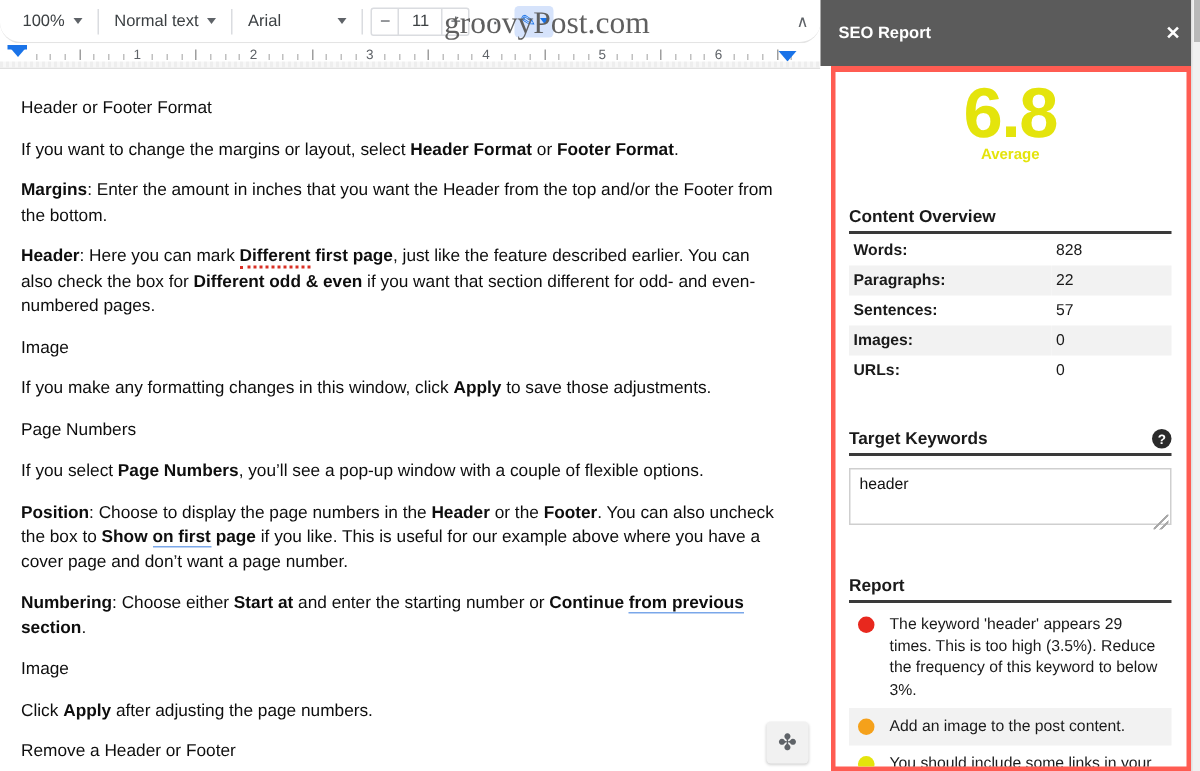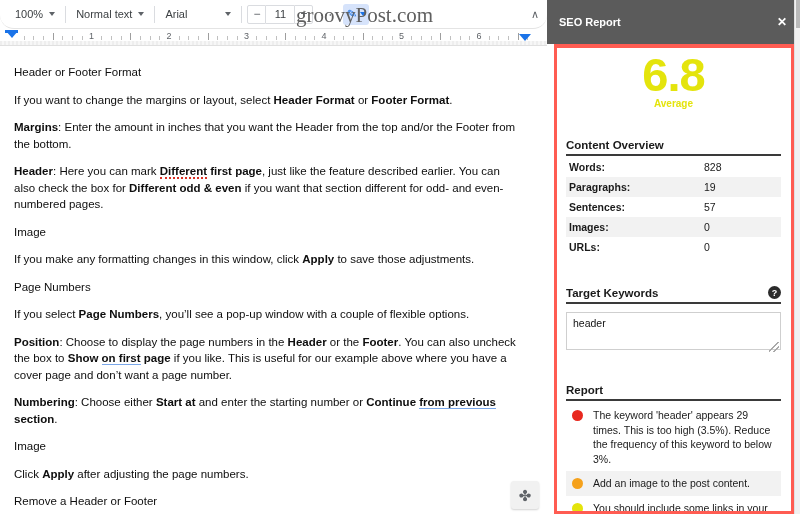--- a/index.html
+++ b/index.html
@@ -382,21 +382,21 @@
 
         <div class="section-title">Content Overview</div>
         <table id="overview-table">
           <tbody id="overview-rows">
               <tr>
                 <td class="label">Words:</td>
                 <td class="value">828</td>
               </tr>
               <tr>
                 <td class="label">Paragraphs:</td>
-                <td class="value">19</td>
+                <td class="value">22</td>
               </tr>
               <tr>
                 <td class="label">Sentences:</td>
                 <td class="value">57</td>
               </tr>
               <tr>
                 <td class="label">Images:</td>
                 <td class="value">0</td>
               </tr>
               <tr>

